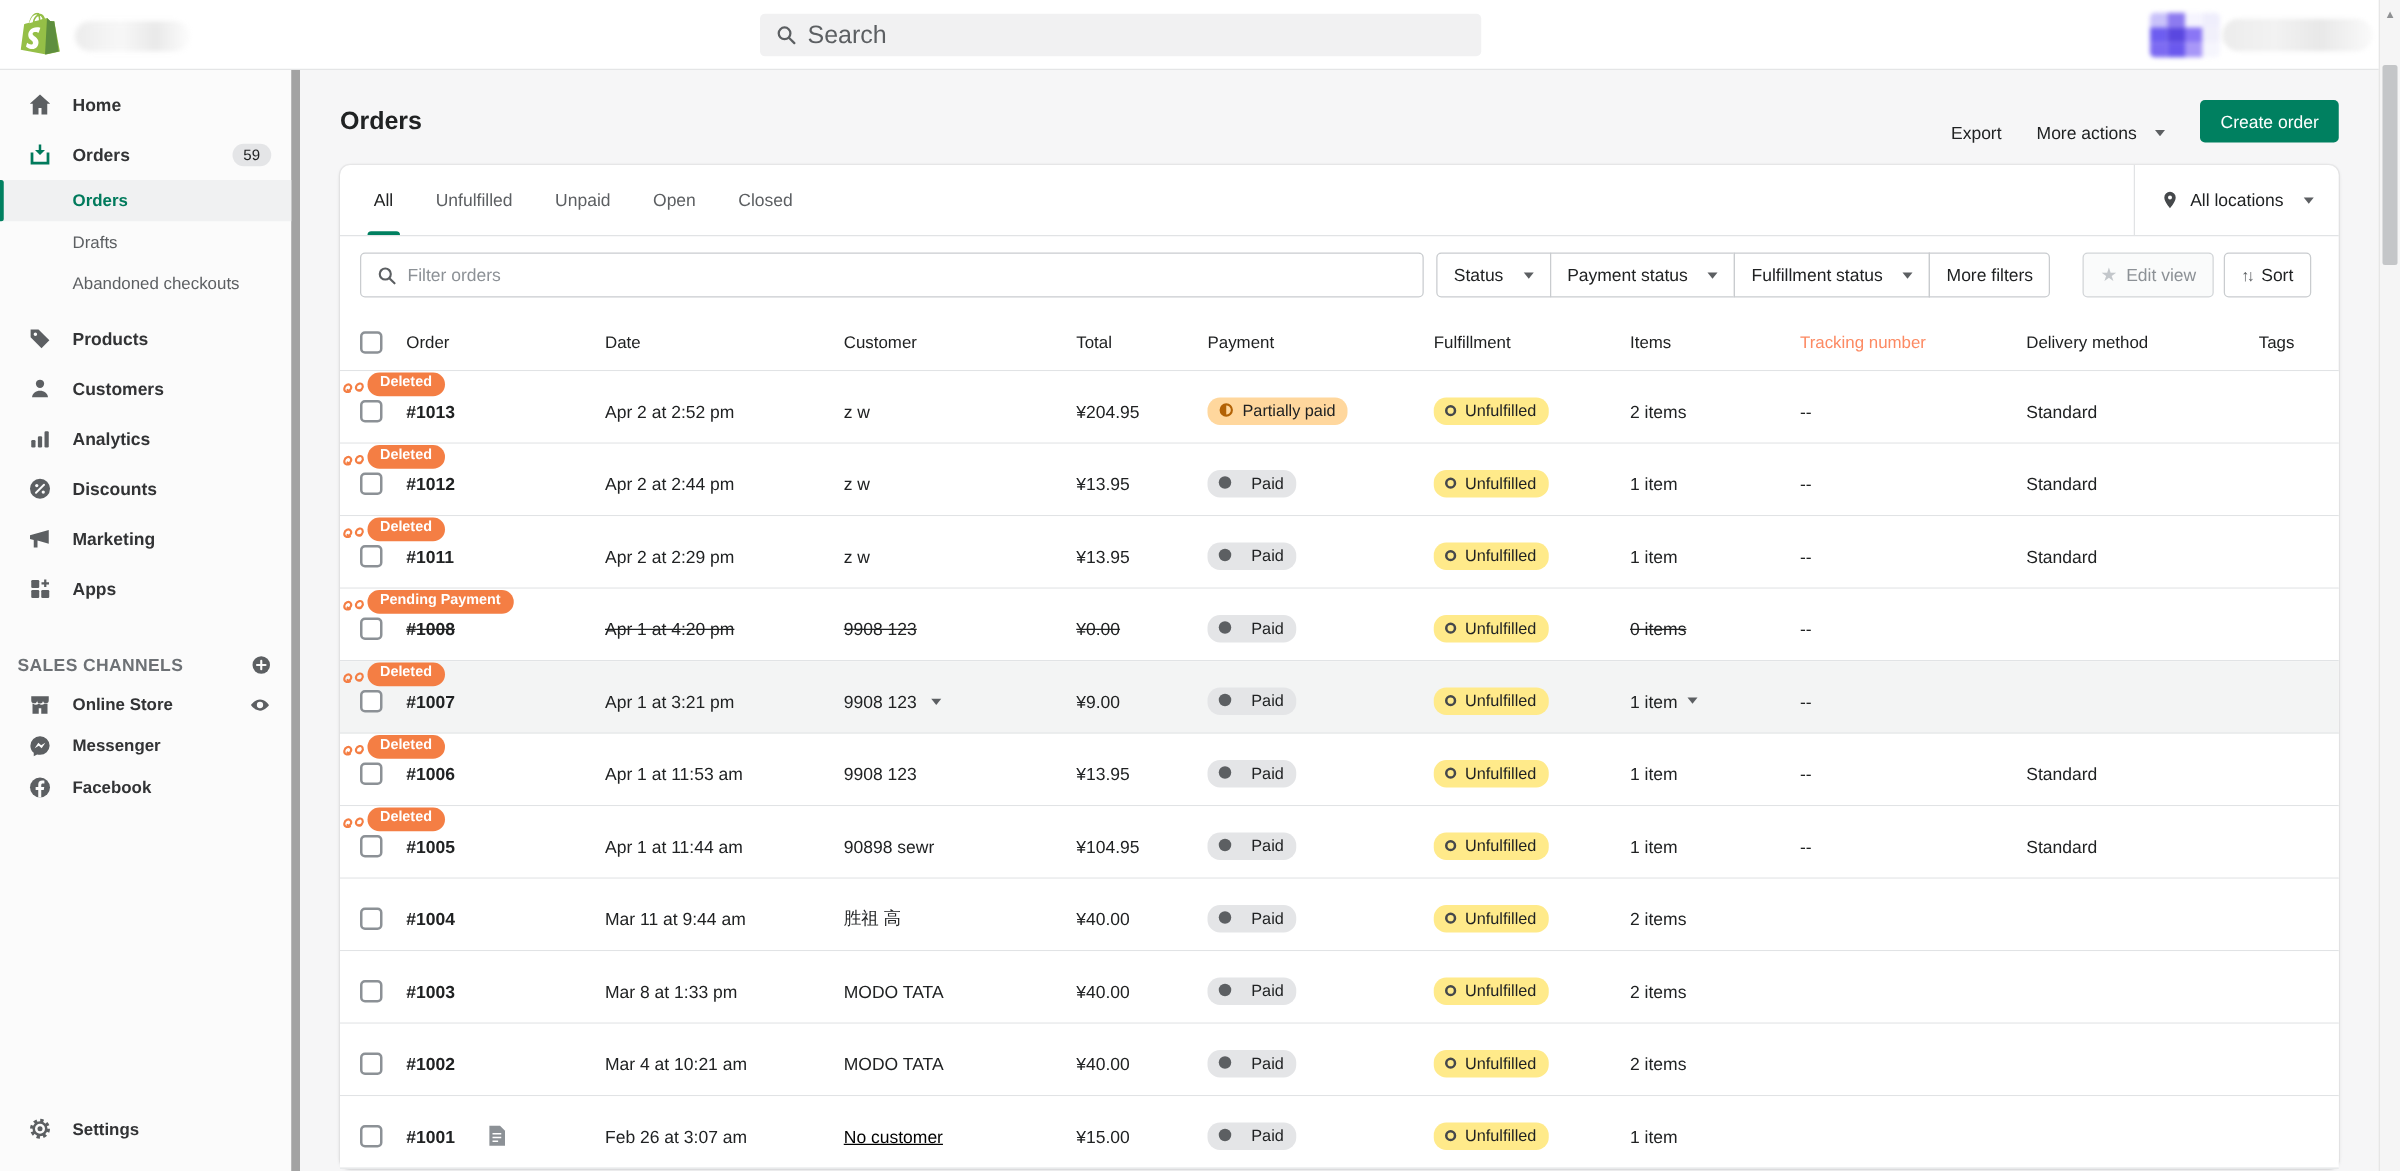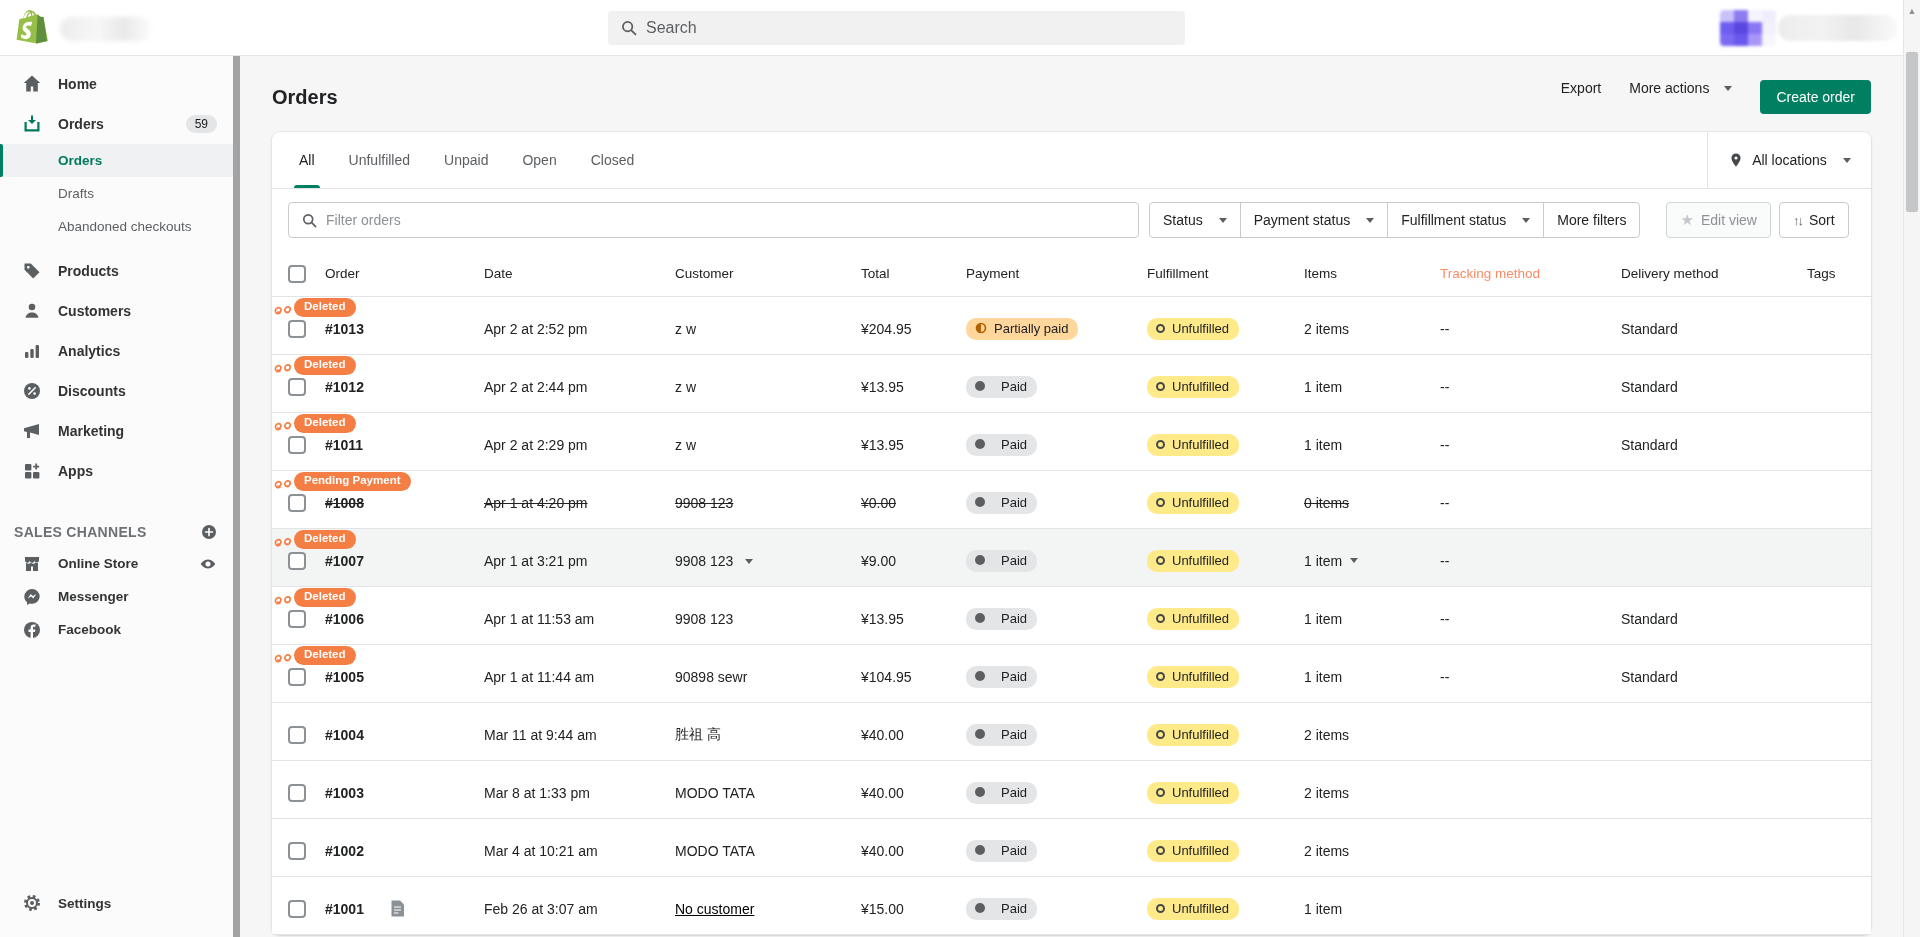--- a/index.html
+++ b/index.html
@@ -8,21 +8,21 @@
     color:#202223; background:#f6f6f7; font-size:14px; }
 
   
   .topbar { position:fixed; top:0; left:0; width:1920px; height:56px; background:#fff;
     border-bottom:1px solid #e4e5e6; z-index:30; }
   .logo-wrap { position:absolute; left:16px; top:10px; display:flex; align-items:center; gap:10px; }
   .store-name-blur { width:92px; height:24px; border-radius:12px;
     background:linear-gradient(90deg,#ececec,#f7f7f7 40%,#e9e9e9 70%,#fdfdfd); filter:blur(2px); }
   .top-search { position:absolute; left:608px; top:11px; width:577px; height:34px;
     background:#f1f1f2; border-radius:4px; display:flex; align-items:center; padding:0 12px; gap:8px; }
-  .top-search .ph { color:#5c5f62; font-size:16px; }
+  .top-search .ph { color:#5c5f62; font-size:20px; }
   .account { position:absolute; right:22px; top:10px; display:flex; align-items:center; }
   .avatar-blur { width:56px; height:36px; display:grid; grid-template-columns:repeat(4,1fr);
     grid-template-rows:repeat(3,1fr); filter:blur(1.5px); border-radius:4px; overflow:hidden; }
   .avatar-blur i { display:block; }
   .user-name-blur { width:120px; height:26px; margin-left:2px; border-radius:13px;
     background:linear-gradient(90deg,#ececec,#f2f2f2 35%,#e8e8e8 65%,#fafafa); filter:blur(1.5px); }
 
   
   .scrollbar { position:fixed; right:0; top:0; width:17px; height:937px; background:#f5f5f5;
     border-left:1px solid #e6e6e6; z-index:40; }
@@ -49,21 +49,21 @@
   .channel-item { height:33px; display:flex; align-items:center; gap:16px; padding:0 16px 0 22px;
     font-size:13.5px; font-weight:600; color:#323335; cursor:pointer; }
   .channel-item .eye { margin-left:auto; }
   .settings-item { position:absolute; bottom:14px; left:0; right:0; height:40px; display:flex;
     align-items:center; gap:16px; padding:0 22px; font-weight:600; font-size:13.5px; color:#323335; cursor:pointer; }
 
   
   .main { position:fixed; left:240px; top:56px; width:1663px; height:881px; background:#f6f6f7; overflow:hidden; }
   .page-header { display:flex; align-items:center; padding:24px 32px 18px; }
   .page-title { font-size:20px; font-weight:600; }
-  .header-actions { margin-left:auto; display:flex; align-items:flex-start; gap:28px; }
+  .header-actions { margin-left:auto; display:flex; align-items:flex-end; gap:28px; }
   .text-btn { background:none; border:none; font:inherit; color:#202223; cursor:pointer;
     display:flex; align-items:center; gap:7px; }
   .primary-btn { background:var(--green,#008060); color:#fff; border:none; border-radius:4px;
     font:inherit; font-weight:500; padding:9px 16px; cursor:pointer; }
 
   .card { margin:0 32px; background:#fff; border-radius:8px;
     box-shadow:0 0 0 1px rgba(63,63,68,.05), 0 1px 3px rgba(63,63,68,.15); }
 
   
   .tabs-row { display:flex; align-items:stretch; height:57px; border-bottom:1px solid #e1e3e5; }
@@ -385,21 +385,21 @@
 
     <div class="grid-row thead">
       <span class="checkbox"></span>
       <span>Order</span>
       <span>Date</span>
       <span>Customer</span>
       <span>Total</span>
       <span>Payment</span>
       <span>Fulfillment</span>
       <span>Items</span>
-      <span class="col-tracking">Tracking method</span>
+      <span class="col-tracking">Tracking number</span>
       <span>Delivery method</span>
       <span>Tags</span>
     </div>
 
     <div>
   <div class="grid-row row">
     <span class="scribble">
       <svg width="22" height="18" viewBox="0 0 22 18" fill="none">
               <path d="M7 13C4.5 14.5 2 13 2.5 10.5 3 8 6 6.5 7.5 8.5 9 10.5 6.5 13.5 5 12M16 12c-2.5 1.5-5-.5-4-3 .8-2.2 4-3 5-1 1.1 2.2-1.5 5-3 4" stroke="#f47e44" stroke-width="1.7" stroke-linecap="round"></path>
             </svg>

